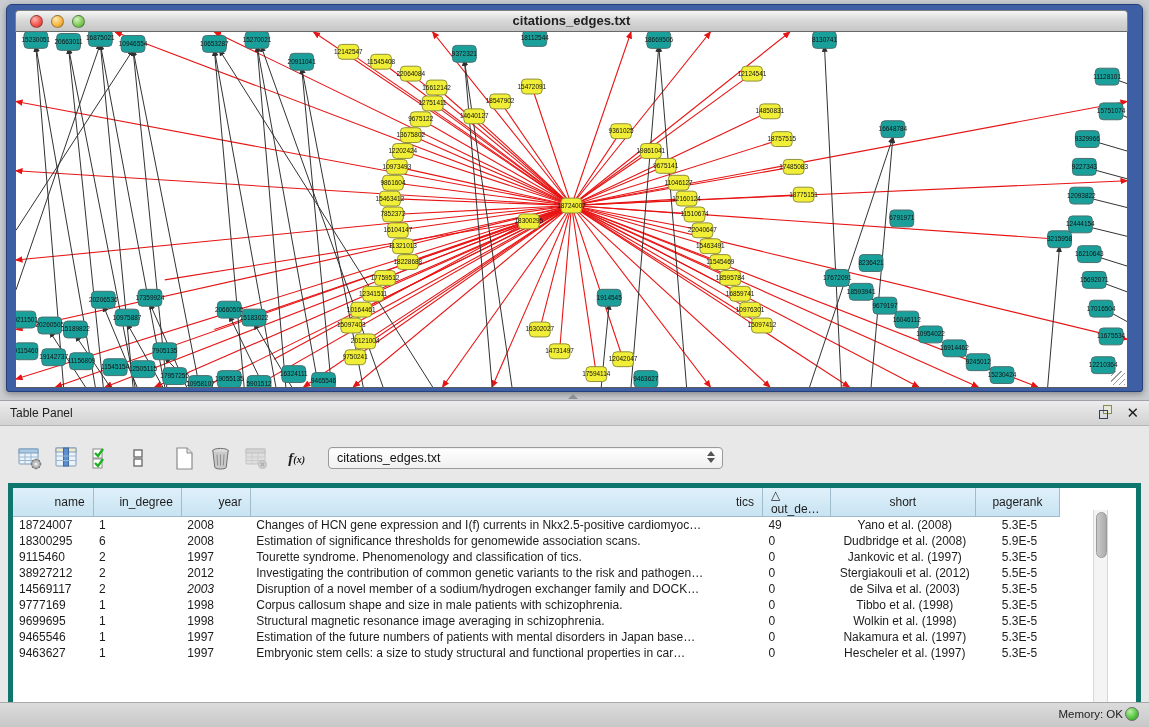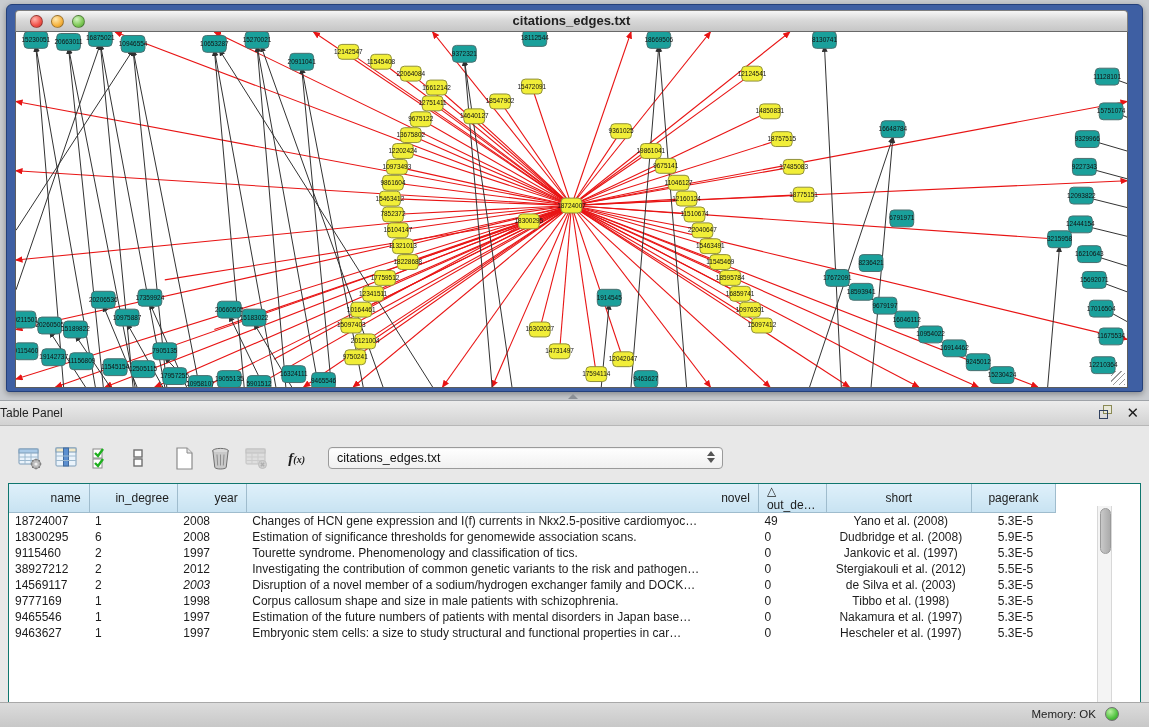--- a/index.html
+++ b/index.html
@@ -25,21 +25,21 @@
     background:repeating-linear-gradient(135deg, transparent 0 3px, #9a9a9a 3px 4px); }
 
   .splitter-dot { position:absolute; left:568px; top:394px; width:10px; height:5px;
     background:#8a8f96; clip-path:polygon(50% 0,100% 100%,0 100%); }
 
   
   .table-panel { position:absolute; left:0; top:400px; width:1149px; height:327px;
     background:#e8e8e8; border-top:1px solid #9fa3a8; }
   .panel-header { height:25px; background:linear-gradient(#ececec,#d2d2d2);
     border-bottom:1px solid #b7b7b7; position:relative; }
-  .panel-title { font-size:12px; color:#222; line-height:24px; }
+  .panel-title { font-size:12px; color:#222; line-height:24px; padding-left:10px; }
   .panel-header-icons { position:absolute; right:10px; top:4px; display:flex; gap:12px; align-items:center; }
   .float-icon { position:relative; width:15px; height:15px; cursor:pointer; }
   .float-icon .sq1 { position:absolute; left:4px; top:0; width:9px; height:9px; border:1.5px solid #8a8a55; background:#e8e8d8; }
   .float-icon .sq2 { position:absolute; left:0; top:5px; width:9px; height:9px; border:1.5px solid #30415f; background:transparent; }
   .close-icon { font-size:15px; font-weight:bold; color:#1a1a1a; line-height:15px; cursor:pointer; }
 
   .content-box { position:absolute; left:8px; top:38px; width:1133px; height:634px; }
   .toolbar { display:flex; align-items:center; gap:9px; height:38px; padding-left:8px; }
   .tool-btn { width:27px; height:27px; display:flex; align-items:center; justify-content:flex-end;
     border-radius:4px; cursor:pointer; }
@@ -51,21 +51,21 @@
   .combo { margin-left:14px; width:395px; height:22px; border:1px solid #9a9a9a; border-radius:4px;
     background:linear-gradient(#ffffff,#f0f0f0); display:flex; align-items:center;
     padding:0 8px; position:relative; cursor:pointer; box-shadow:inset 0 1px 1px rgba(0,0,0,.06); }
   .combo-label { font-size:12.5px; color:#111; }
   .combo-arrows { position:absolute; right:7px; top:3px; display:flex; flex-direction:column; gap:2px; }
   .combo-arrows i { width:0; height:0; border-left:4px solid transparent; border-right:4px solid transparent; }
   .combo-arrows i.up { border-bottom:5px solid #555; }
   .combo-arrows i.down { border-top:5px solid #555; }
 
   .table-wrap { position:absolute; left:0; top:44px; width:1133px; height:232px;
-    border:1px solid #0f766e; background:#fff; overflow:hidden; }
+    border:5px solid #0f766e; background:#fff; overflow:hidden; }
   .tbl { border-collapse:collapse; table-layout:fixed; width:1047px; }
   .tbl th { height:20px; background:linear-gradient(#dff0fa,#c8e3f2); border:1px solid #9fbccd;
     border-top:none; font-size:12px; font-weight:normal; color:#1c1c1c; padding:0 8px; cursor:pointer; }
   .tbl th:first-child { border-left:none; }
   .tbl td { height:16px; font-size:12px; color:#1c1c1c; padding:0 2px 0 6px;
     white-space:nowrap; overflow:hidden; }
   .vscroll { position:absolute; right:28px; top:22px; width:15px; height:208px;
     background:#f4f4f4; border-left:1px solid #d8d8d8; border-right:1px solid #d8d8d8; }
   .vthumb { position:absolute; left:1.5px; top:2px; width:11px; height:46px; border-radius:6px;
     background:linear-gradient(90deg,#c9c9c9,#ababab); border:1px solid #9a9a9a; cursor:grab; }
@@ -73,21 +73,21 @@
   .tabs-row { position:absolute; left:0; top:284px; width:1133px; text-align:center; }
   .seg { display:inline-flex; border:1px solid #8f8f8f; border-radius:4px; overflow:hidden;
     background:#fdfdfd; box-shadow:0 1px 1px rgba(255,255,255,.8); }
   .seg-btn { padding:2px 14px; font-size:12.5px; color:#1c1c1c; border-left:1px solid #b5b5b5;
     cursor:pointer; background:linear-gradient(#ffffff,#f2f2f2); line-height:17px; }
   .seg-btn:first-child { border-left:none; }
   .seg-btn.selected { background:linear-gradient(#8b8b8b,#6f6f6f); color:#ededed; }
 
   .status-bar { position:absolute; left:0; bottom:0; width:1149px; height:25px;
     background:linear-gradient(#dcdcdc,#c8c8c8); border-top:1px solid #a8a8a8; }
-  .memory { position:absolute; right:30px; top:4px; display:flex; align-items:center; gap:9px; }
+  .memory { position:absolute; right:10px; top:4px; display:flex; align-items:center; gap:2px; }
   .memory-label { font-size:11.5px; color:#222; }
   .memory-dot { width:14px; height:14px; border-radius:50%; border:1px solid #6f6f6f;
     background:radial-gradient(circle at 35% 30%, #b8f0a0, #4fc23f 60%, #2f9427); }
 </style>
 </head>
 <body>
 
 <div class="net-window">
   <div class="titlebar">
     <div class="lights">
@@ -747,21 +747,21 @@
       </div>
     </div>
 
     <div class="table-wrap">
       <table class="tbl" id="node-table">
         <thead>
             <tr id="tbl-head">
               <th style="width: 79px; text-align: right;">name</th>
               <th style="width: 87px; text-align: right;">in_degree</th>
               <th style="width: 68px; text-align: right;">year</th>
-              <th style="width: 505px; text-align: right;">novel</th>
+              <th style="width: 505px; text-align: right;">tics</th>
               <th style="width: 67px; text-align: left;">△ out_de…</th>
               <th style="width: 143px; text-align: center;">short</th>
               <th style="width: 83px; text-align: center;">pagerank</th>
             </tr>
           </thead>
         <tbody id="tbl-body">
             <tr>
               <td style="text-align: left;">18724007</td>
               <td style="text-align: left;">1</td>
               <td style="text-align: left;">2008</td>
@@ -809,20 +809,29 @@
             <tr>
               <td style="text-align: left;">9777169</td>
               <td style="text-align: left;">1</td>
               <td style="text-align: left;">1998</td>
               <td style="text-align: left;">Corpus callosum shape and size in male patients with schizophrenia.</td>
               <td style="text-align: left;">0</td>
               <td style="text-align: center;">Tibbo et al. (1998)</td>
               <td style="text-align: center;">5.3E-5</td>
             </tr>
             <tr>
+              <td style="text-align: left;">9699695</td>
+              <td style="text-align: left;">1</td>
+              <td style="text-align: left;">1998</td>
+              <td style="text-align: left;">Structural magnetic resonance image averaging in schizophrenia.</td>
+              <td style="text-align: left;">0</td>
+              <td style="text-align: center;">Wolkin et al. (1998)</td>
+              <td style="text-align: center;">5.3E-5</td>
+            </tr>
+            <tr>
               <td style="text-align: left;">9465546</td>
               <td style="text-align: left;">1</td>
               <td style="text-align: left;">1997</td>
               <td style="text-align: left;">Estimation of the future numbers of patients with mental disorders in Japan base…</td>
               <td style="text-align: left;">0</td>
               <td style="text-align: center;">Nakamura et al. (1997)</td>
               <td style="text-align: center;">5.3E-5</td>
             </tr>
             <tr>
               <td style="text-align: left;">9463627</td>

